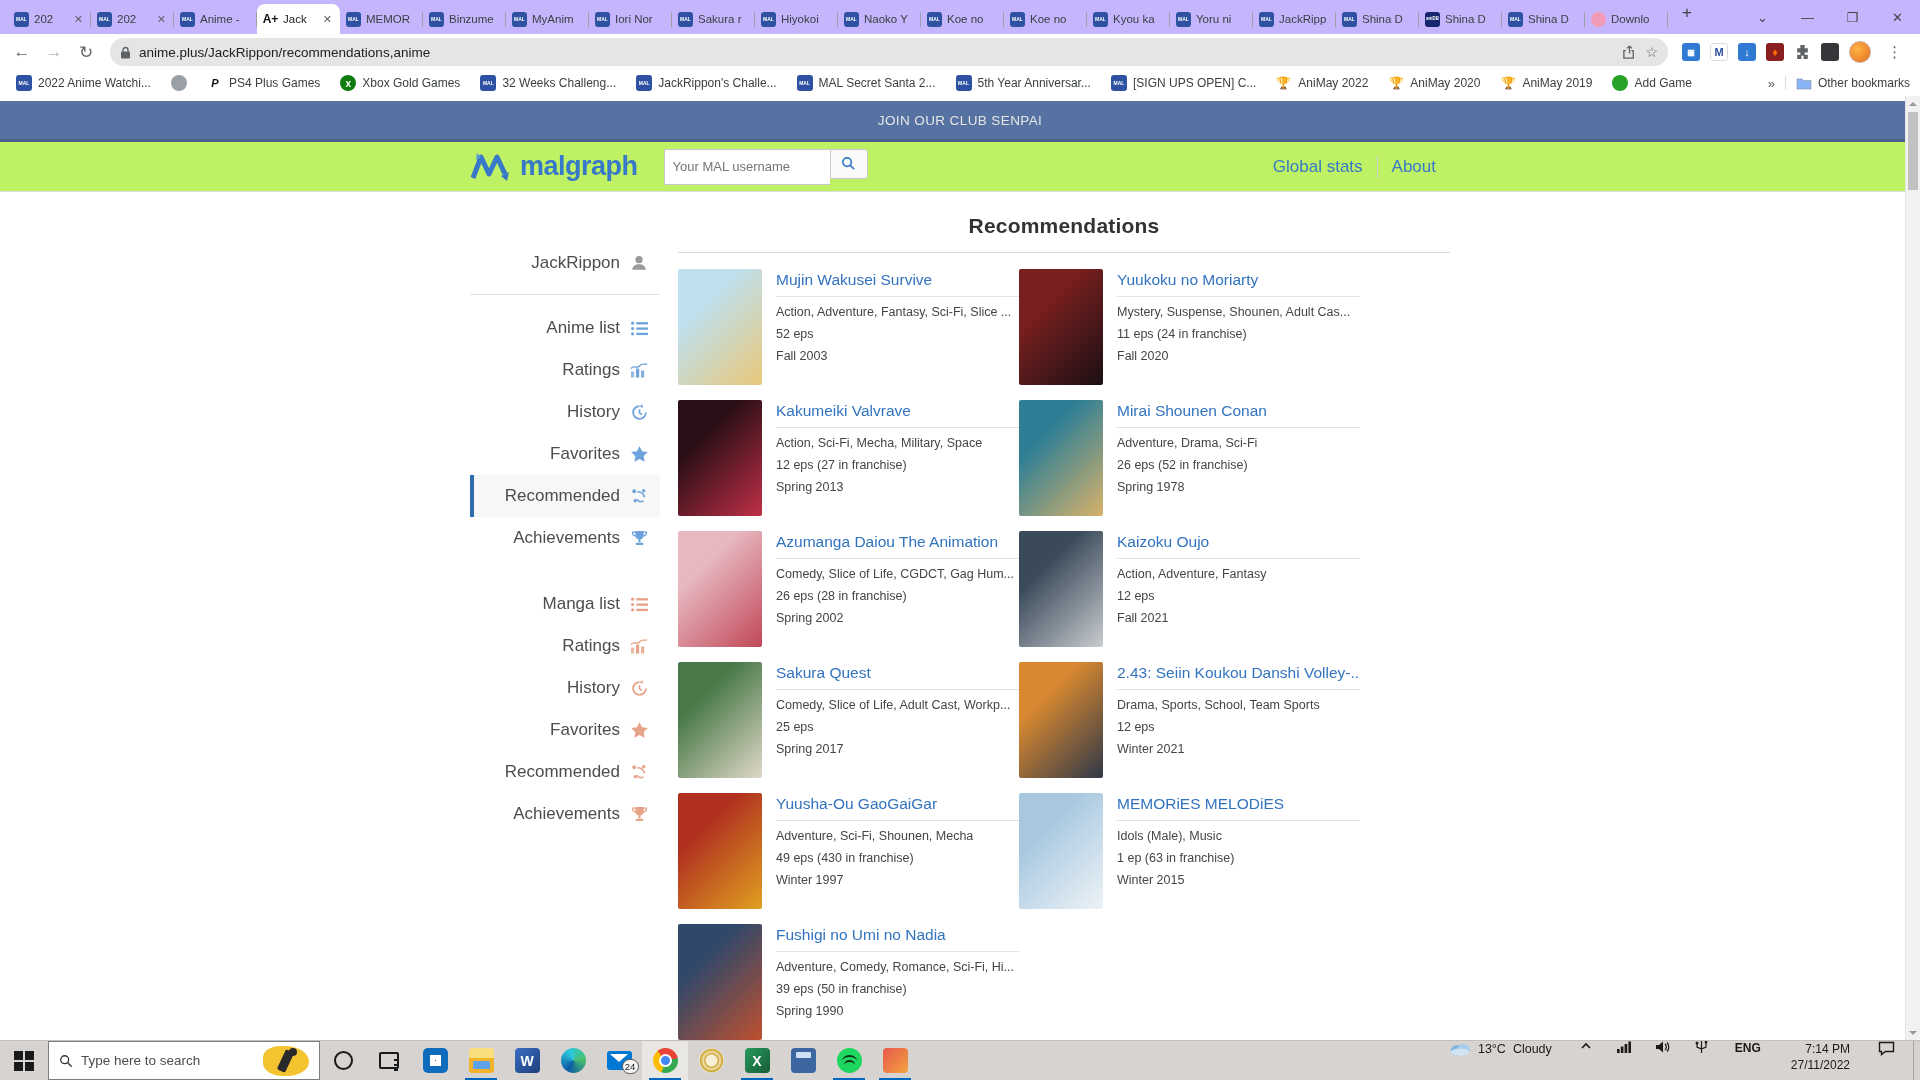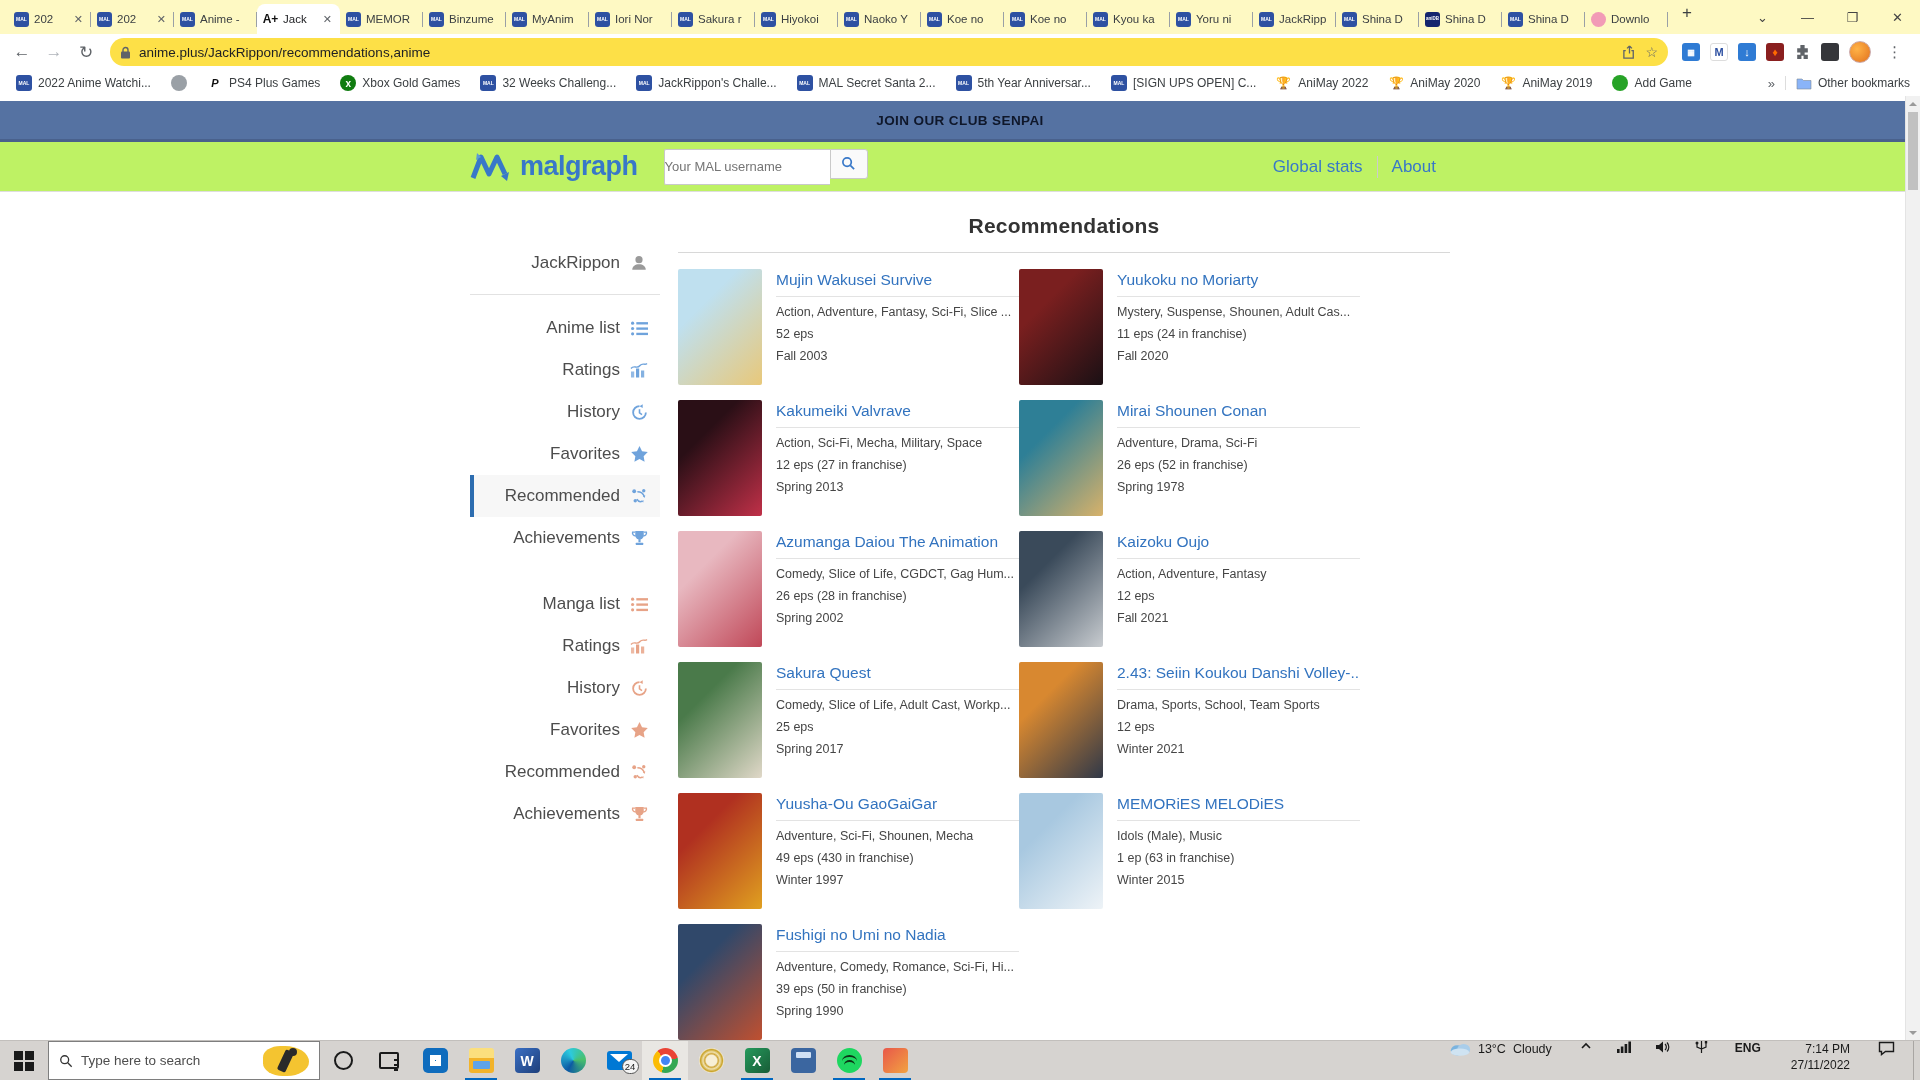--- a/index.html
+++ b/index.html
@@ -1,39 +1,39 @@
 <!DOCTYPE html>
 <html><head>
 <meta charset="utf-8">
 <style>
   *{margin:0;padding:0;box-sizing:border-box;font-family:"Liberation Sans",sans-serif}
   html,body{width:1920px;height:1080px;overflow:hidden;background:#fff}
   .win{width:1920px;height:1080px;display:flex;flex-direction:column}
 
   
-  .tabstrip{height:34px;background:#fef9c3;display:flex;padding-left:8px;position:relative;flex:none}
+  .tabstrip{height:34px;background:#c4b5fd;display:flex;padding-left:8px;position:relative;flex:none}
   .tab{width:83px;height:30px;display:flex;align-items:center;gap:5px;padding:0 6px;font-size:11.5px;color:#3c4043;border-radius:8px 8px 0 0;position:relative;cursor:pointer;flex:none}
   .tab:not(.active)::after{content:"";position:absolute;right:0;top:8px;height:15px;width:1px;background:#9aa0a6}
   .tab.active{background:#fff;color:#202124;z-index:2}
   .tab .ttl{flex:1;white-space:nowrap;overflow:hidden}
   .tab .tab-close{font-size:11px;color:#5f6368;padding:0 2px;border-radius:50%}
   .fv{width:15px;height:15px;border-radius:3px;display:flex;align-items:center;justify-content:center;font-size:5px;font-weight:bold;color:#fff;flex:none;letter-spacing:0}
   .ic-mal{background:#2e51a2}
   .ic-aplus{background:transparent;color:#111;font-size:12px;font-weight:800}
   .ic-anidb{background:#15266e;font-size:4.5px;line-height:1}
   .ic-pink{background:#f29bb6;border-radius:50%}
   .newtab{width:26px;height:26px;margin:0 0 2px 6px;font-size:17px;color:#3c4043;display:flex;align-items:center;justify-content:center;border-radius:50%}
   .wctl{position:absolute;right:0;top:0;height:34px;display:flex;align-items:center}
   .wctl span{width:45px;text-align:center;font-size:13px;color:#444;cursor:pointer}
 
   
   .toolbar{height:36px;background:#fff;display:flex;align-items:center;padding:0 8px;gap:4px;flex:none}
   .navbtn{width:28px;height:28px;border-radius:50%;display:flex;align-items:center;justify-content:center;font-size:17px;color:#5f6368}
   .navbtn.dis{color:#b0b4ba}
-  .omni{flex:1;height:28px;background:#fde047;border-radius:14px;display:flex;align-items:center;padding:0 10px;margin:0 6px;gap:8px}
+  .omni{flex:1;height:28px;background:#e5e5e5;border-radius:14px;display:flex;align-items:center;padding:0 10px;margin:0 6px;gap:8px}
   .omni .url{font-size:13.5px;color:#202124;flex:1}
   .exts{display:flex;align-items:center;gap:10px;margin:0 4px}
   .extic{width:18px;height:18px;border-radius:3px;display:flex;align-items:center;justify-content:center;font-size:11px;font-weight:bold}
   .ext-tabmgr{background:#2f7bd4;color:#fff;font-size:8px}
   .ext-mal{background:#fff;border:1px solid #ddd;color:#2e51a2}
   .ext-dl{background:#2f7bd4;color:#fff}
   .ext-red{background:#8a1f1f;color:#ff6a00}
   .ext-dark{background:#35363a}
   .avatar{width:22px;height:22px;border-radius:50%;background:radial-gradient(circle at 35% 35%,#ffb347,#e2711d);border:1px solid #caa}
   .menu3{font-size:15px;color:#5f6368;padding:0 6px}
@@ -54,27 +54,27 @@
   
   .viewport{flex:1;background:#fff;position:relative;overflow:hidden}
   .scrollbar{position:absolute;right:0;top:0;bottom:0;width:15px;background:#f1f1f1;border-left:1px solid #e4e4e4;z-index:9}
   .sb-arrow{height:15px;display:flex;align-items:center;justify-content:center}
   .sb-arrow i{border:4px solid transparent;display:block}
   .sb-up i{border-bottom-color:#9a9a9a;margin-top:-4px}
   .sb-down i{border-top-color:#9a9a9a;margin-bottom:-4px;position:absolute;bottom:5px}
   .sb-thumb{position:absolute;top:16px;left:2px;right:2px;height:78px;background:#c1c1c1}
 
   .banner{margin-top:5px;height:41px;background:#5572a2;border-bottom:3px solid #49618c;display:flex;align-items:center;justify-content:center}
-  .banner a{color:#0f172a;font-size:13.5px;font-weight:bold;letter-spacing:.4px;text-decoration:none}
+  .banner a{color:#e5e5e5;font-size:13.5px;font-weight:normal;letter-spacing:.4px;text-decoration:none}
   .siteheader{height:50px;background:#bef264;border-bottom:1px solid #dedede}
   .shwrap{width:980px;margin:0 auto;height:100%;display:flex;align-items:center}
   .logo{display:flex;align-items:center;gap:8px}
   .logotext{font-size:27px;font-weight:bold;color:#3878c8;letter-spacing:-.5px}
   .srch{display:flex;margin-left:26px}
-  .srch input{width:166px;height:36px;border:1px solid #c9c9c9;border-right:none;padding:0 0;font-size:13px;color:#444;border-radius:2px 0 0 2px;outline:none}
+  .srch input{width:166px;height:36px;border:1px solid #c9c9c9;border-right:none;padding:0 8px;font-size:13px;color:#444;border-radius:2px 0 0 2px;outline:none}
   .srch button{width:38px;height:30px;border:1px solid #c9c9c9;background:#fafafa;border-radius:0 3px 3px 0;display:flex;align-items:center;justify-content:center}
   .shnav{margin-left:auto;display:flex;align-items:center}
   .shnav a{color:#3878c8;font-size:17px;text-decoration:none;padding:0 14px}
   .shnav .vdiv{width:1px;height:22px;background:#ccc}
 
   .page{width:980px;margin:0 auto;display:flex}
   .sidebar{width:190px;padding-top:50px;flex:none}
   .snavitem{display:flex;align-items:center;justify-content:flex-end;gap:10px;height:42px;padding-right:12px;font-size:17px;color:#4d4d4d;cursor:pointer;border-left:4px solid transparent}
   .snavitem .sic{width:18px;height:18px;flex:none;display:flex;align-items:center;justify-content:center}
   .snavitem.active{background:#f7f7f7;border-left-color:#2d6db0}

